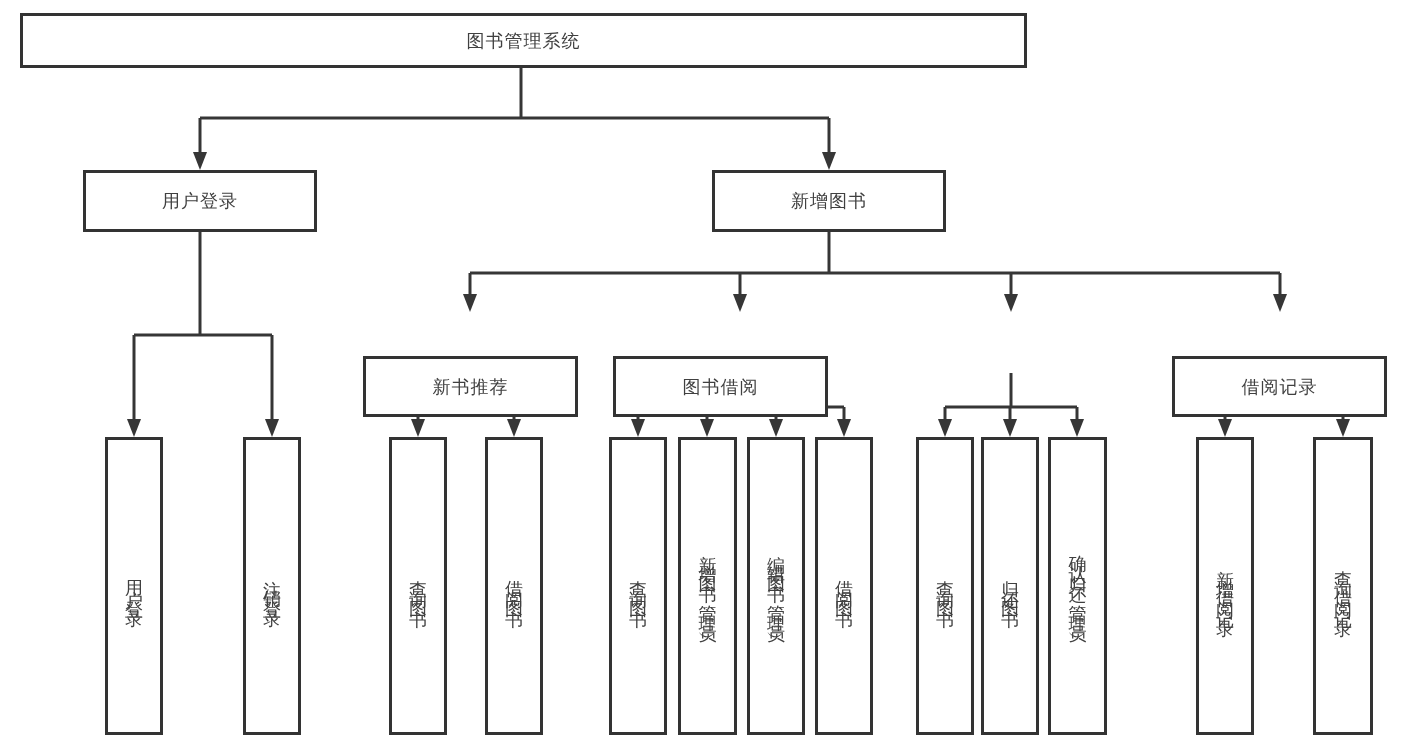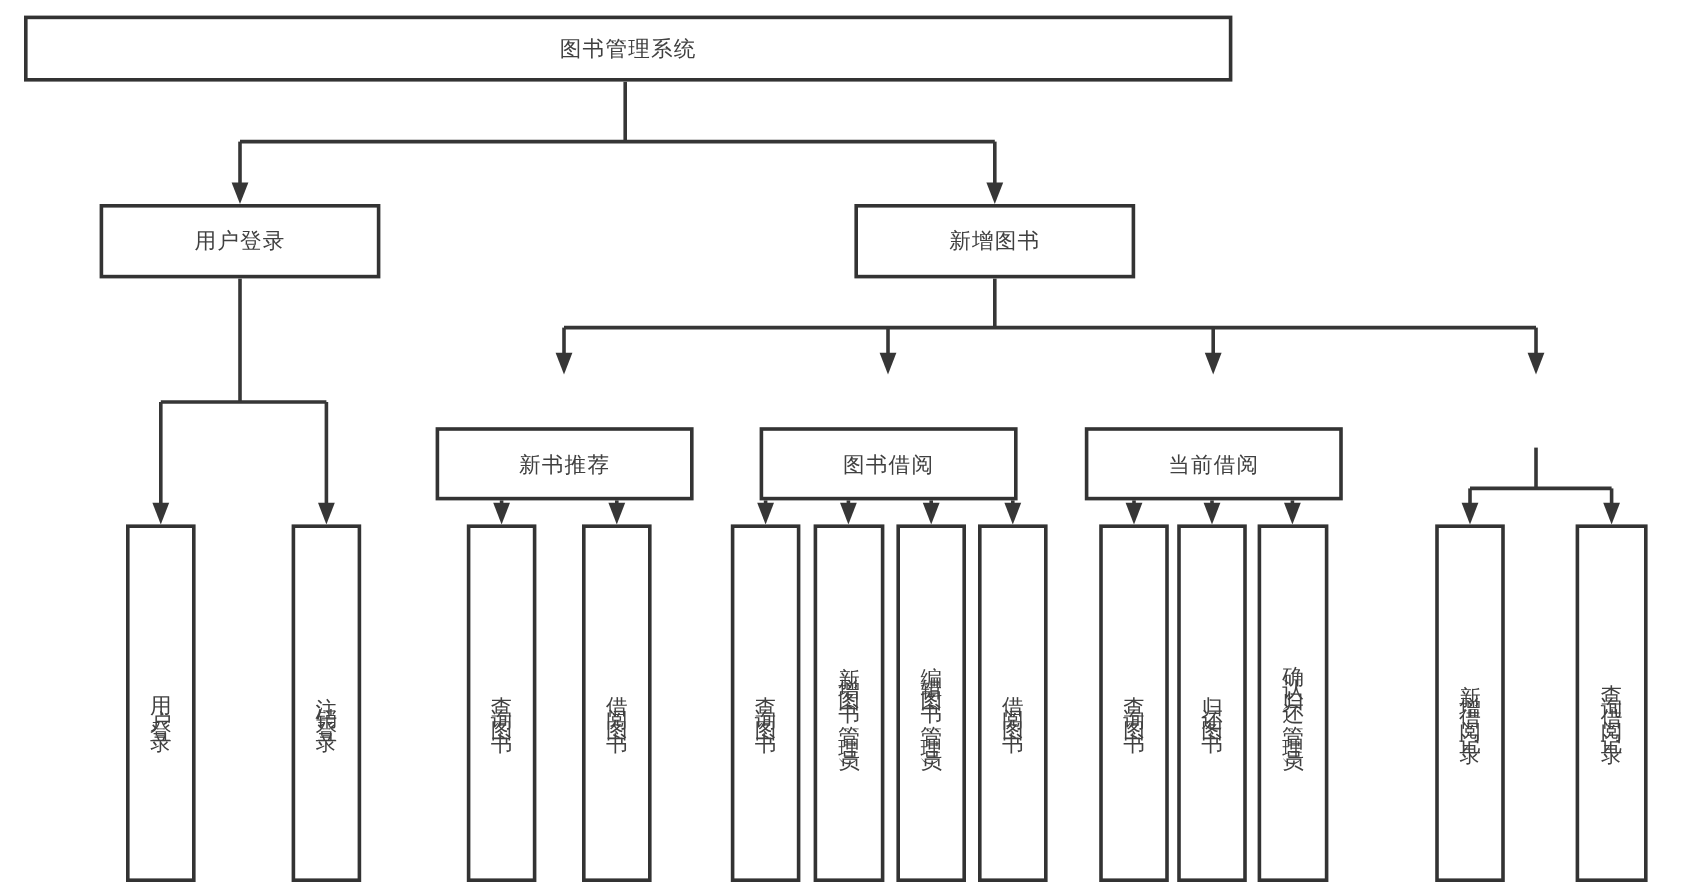--- a/index.html
+++ b/index.html
@@ -40,21 +40,21 @@
     white-space: nowrap;
   }
   
   .root-box  { left: 20px;  top: 13px;  width: 1007px; height: 55px; }
   
   .l2-a { left: 83px;  top: 170px; width: 234px; height: 62px; }
   .l2-b { left: 712px; top: 170px; width: 234px; height: 62px; }
   
   .l3 { top: 312px; width: 215px; height: 61px; margin-top: 44px; }
   .l3-1 { left: 363px; }
-  .l3-2 { left: 633px; align-items: center; }
+  .l3-2 { left: 613px; align-items: center; }
   .l3-3 { left: 904px; }
   .l3-4 { left: 1172px; }
   
   .leaf { top: 437px; width: 58px; height: 298px; }
   .leaf-1  { left: 105px; }
   .leaf-2  { left: 243px; }
   .leaf-3  { left: 389px; }
   .leaf-4  { left: 485px; }
   .leaf-5  { left: 609px; }
   .leaf-6  { left: 678px; width: 59px; }
@@ -159,22 +159,22 @@
   <div class="box l2-b">
     <span class="h-label">新增图书</span>
   </div>
 
   <div class="box l3 l3-1">
     <span class="h-label">新书推荐</span>
   </div>
   <div class="box l3 l3-2">
     <span class="h-label">图书借阅</span>
   </div>
-  <div class="box l3 l3-3">
-    <span class="h-label">当前借阅</span>
+  <div class="box l3 l3-4">
+    <span class="h-label">借阅记录</span>
   </div>
 
   <div class="box v-box leaf leaf-1">
     <span class="v-label">用户登录</span>
   </div>
   <div class="box v-box leaf leaf-2">
     <span class="v-label">注销登录</span>
   </div>
   <div class="box v-box leaf leaf-3">
     <span class="v-label">查询图书</span>

